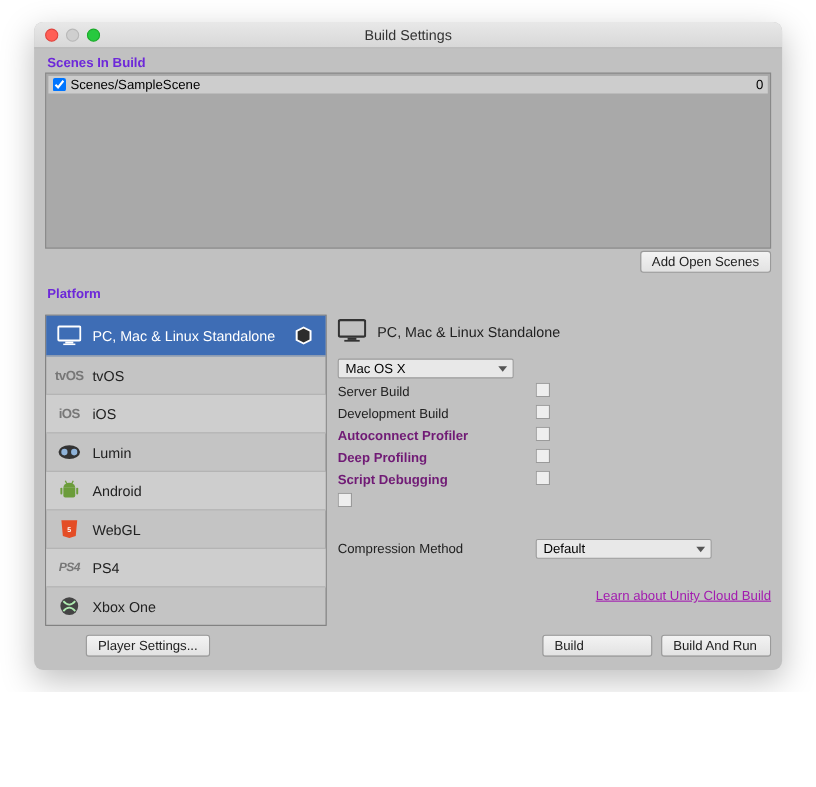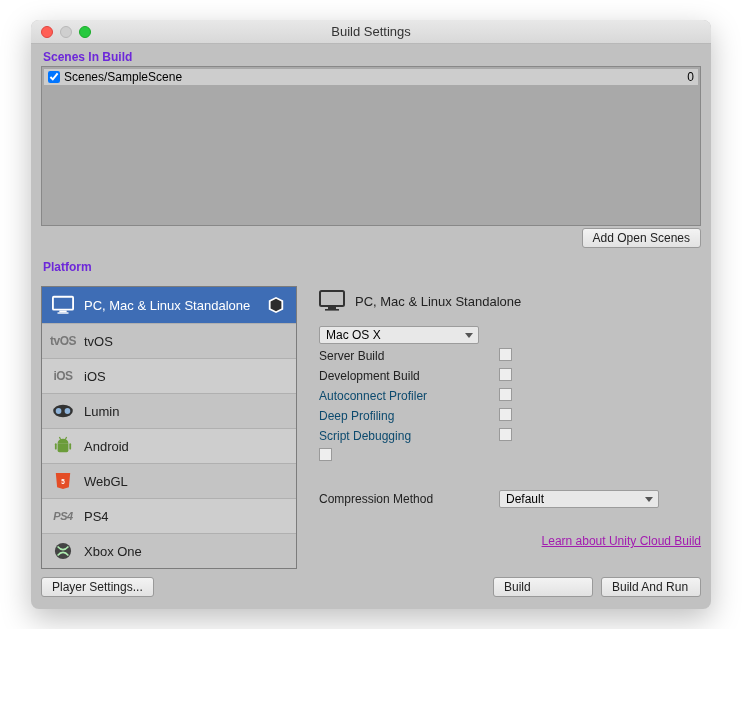--- a/index.html
+++ b/index.html
@@ -67,21 +67,21 @@
     background: linear-gradient(#f3f3f3,#e2e2e2);
     border: 1px solid #9a9a9a;
     border-radius: 3px;
     padding: 2px 10px;
     font-size: 12px;
     color: #222;
     cursor: pointer;
   }
   .lower {
     display: flex;
-    gap: 22px;
+    gap: 10px;
     margin-top: 12px;
   }
   .platform-list {
     width: 256px;
     border: 1px solid #7c7c7c;
     background: #c4c4c4;
   }
   .platform-item {
     display: flex;
     align-items: center;
@@ -114,21 +114,21 @@
   }
   .details-header .plat-icon { width: 26px; height: 22px; }
   .details-header .dh-title { font-size: 13px; color: #222; }
   .opt-row {
     display: flex;
     align-items: center;
     padding: 2px 0;
     font-size: 12px;
   }
   .opt-row .olabel { width: 180px; color: #222; }
-  .opt-row.disabled .olabel { color: #0c4a6e; }
+  .opt-row.disabled .olabel { color: #701a75; font-weight: bold; }
   .opt-row .ocontrol { flex: 1; }
   .dropdown {
     width: 160px;
     background: #e8e8e8;
     border: 1px solid #9c9c9c;
     border-radius: 2px;
     padding: 1px 18px 1px 6px;
     font-size: 12px;
     position: relative;
     display: inline-block;
@@ -144,20 +144,21 @@
   }
   .chk { width: 13px; height: 13px; border: 1px solid #9a9a9a; background: #eee; display:inline-block; }
   .link-row { text-align: right; margin-top: 24px; }
   .link-row a { color: #a21caf; text-decoration: underline; font-size: 12px; cursor:pointer;}
   .bottom-row {
     display: flex;
     justify-content: space-between;
     align-items: center;
     margin-top: 8px;
     gap: 10px;
+    margin-left: 37px;
   }
   .bottom-row .right-btns { display: flex; gap: 8px; }
   .bottom-row .btn.wide { width: 100px; text-align: left; }
   .unity-badge {
     width: 20px; height: 20px;
     display: inline-flex; align-items:center; justify-content:center;
   }
 </style>
 </head>
 <body>

